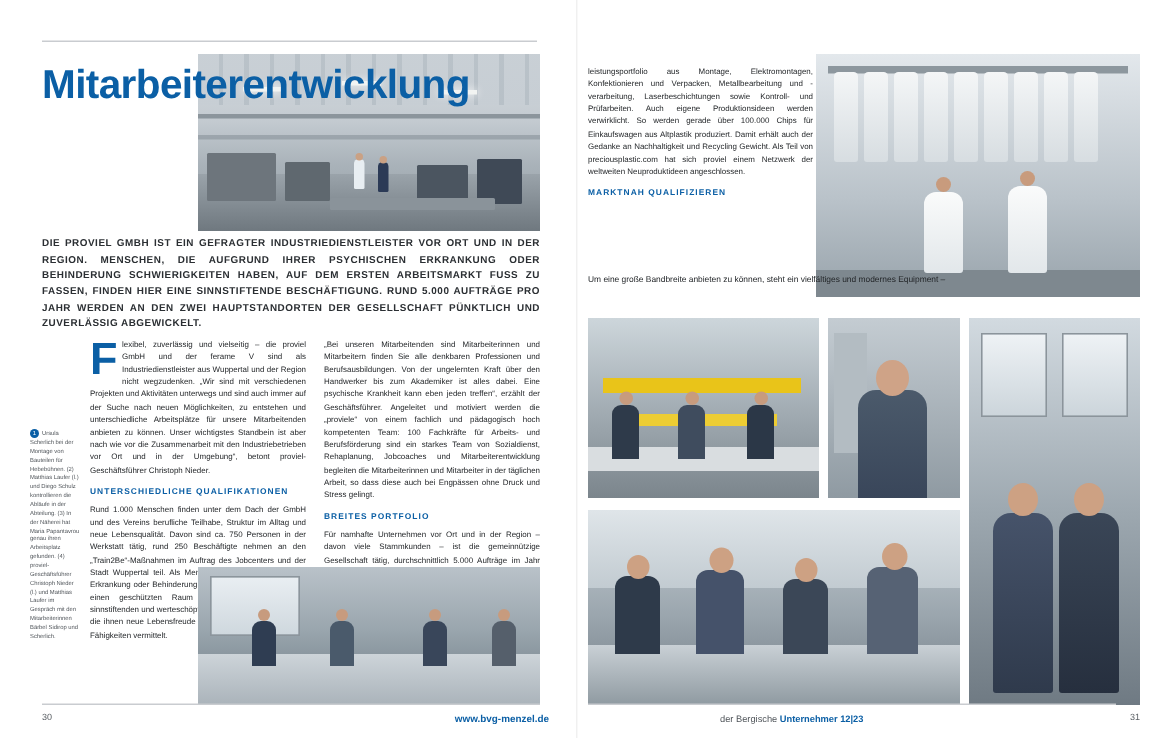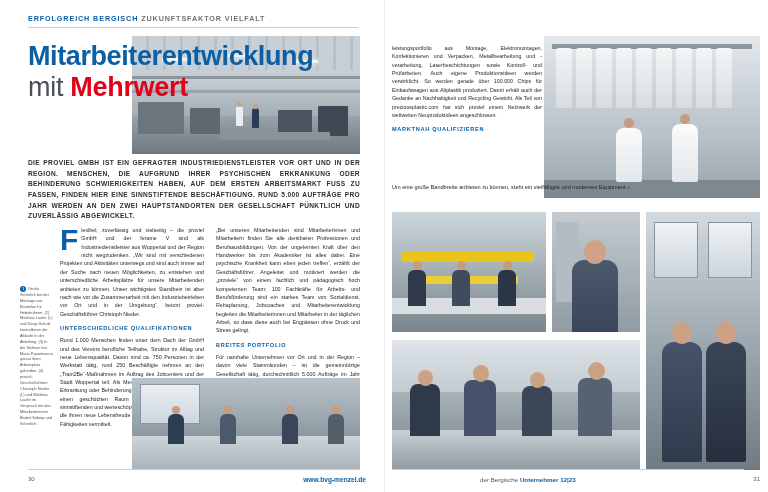--- a/index.html
+++ b/index.html
@@ -335,24 +335,20 @@
     background: rgba(0,0,0,0.06);
   }
 </style>
 </head>
 <body>
 
 <div class="spread">
 
   <div class="page page-left">
 
-    <div class="kicker">
-      <span class="k-blue">ERFOLGREICH BERGISCH</span>
-      <span class="k-grey">ZUKUNFTSFAKTOR VIELFALT</span>
-    </div>
     <div class="rule-top"></div>
 
     <div class="photo photo-border ph1">
       <div class="bg"></div>
       <div class="ceiling"></div>
       <div class="beam" style="left:0; top:40px; width:100%;"></div>
       <div class="beam" style="left:0; top:54px; width:100%; opacity:.5;"></div>
       <div class="lamp" style="left:30px; top:22px;"></div>
       <div class="lamp" style="left:96px; top:18px;"></div>
       <div class="lamp" style="left:160px; top:24px;"></div>
@@ -365,21 +361,20 @@
           <span class="head"></span>
         </div>
       <div class="person b" style="left:120px; top:72px;">
           <span class="head"></span>
         </div>
       <div class="machine" style="left:88px; top:96px; width:110px; height:8px; background:#8a939a;"></div>
     </div>
 
     <div class="headline">
       <div class="l1">Mitarbeiterentwicklung</div>
-      <div class="l2"><span>mit </span><span class="accent">Mehrwert</span></div>
     </div>
 
     <div class="lead">Die proviel GmbH ist ein gefragter Industriedienstleister vor Ort und in der Region. Menschen, die aufgrund ihrer psychischen Erkrankung oder Behinderung Schwierigkeiten haben, auf dem ersten Arbeitsmarkt Fuß zu fassen, finden hier eine sinnstiftende Beschäftigung. Rund 5.000 Aufträge pro Jahr werden an den zwei Hauptstandorten der Gesellschaft pünktlich und zuverlässig abgewickelt.</div>
 
     <div class="caption-left">
       <span class="caption-bullet">1</span><span>Ursula Scherlich bei der Montage von Bauteilen für Hebebühnen. (2) Matthias Laufer (l.) und Diego Schulz kontrollieren die Abläufe in der Abteilung. (3) In der Näherei hat Maria Papantavrou genau ihren Arbeitsplatz gefunden. (4) proviel-Geschäftsführer Christoph Nieder (l.) und Matthias Laufer im Gespräch mit den Mitarbeiterinnen Bärbel Sidirop und Scherlich.</span>
     </div>
 
     <div class="cols-left">
       <div class="col">

